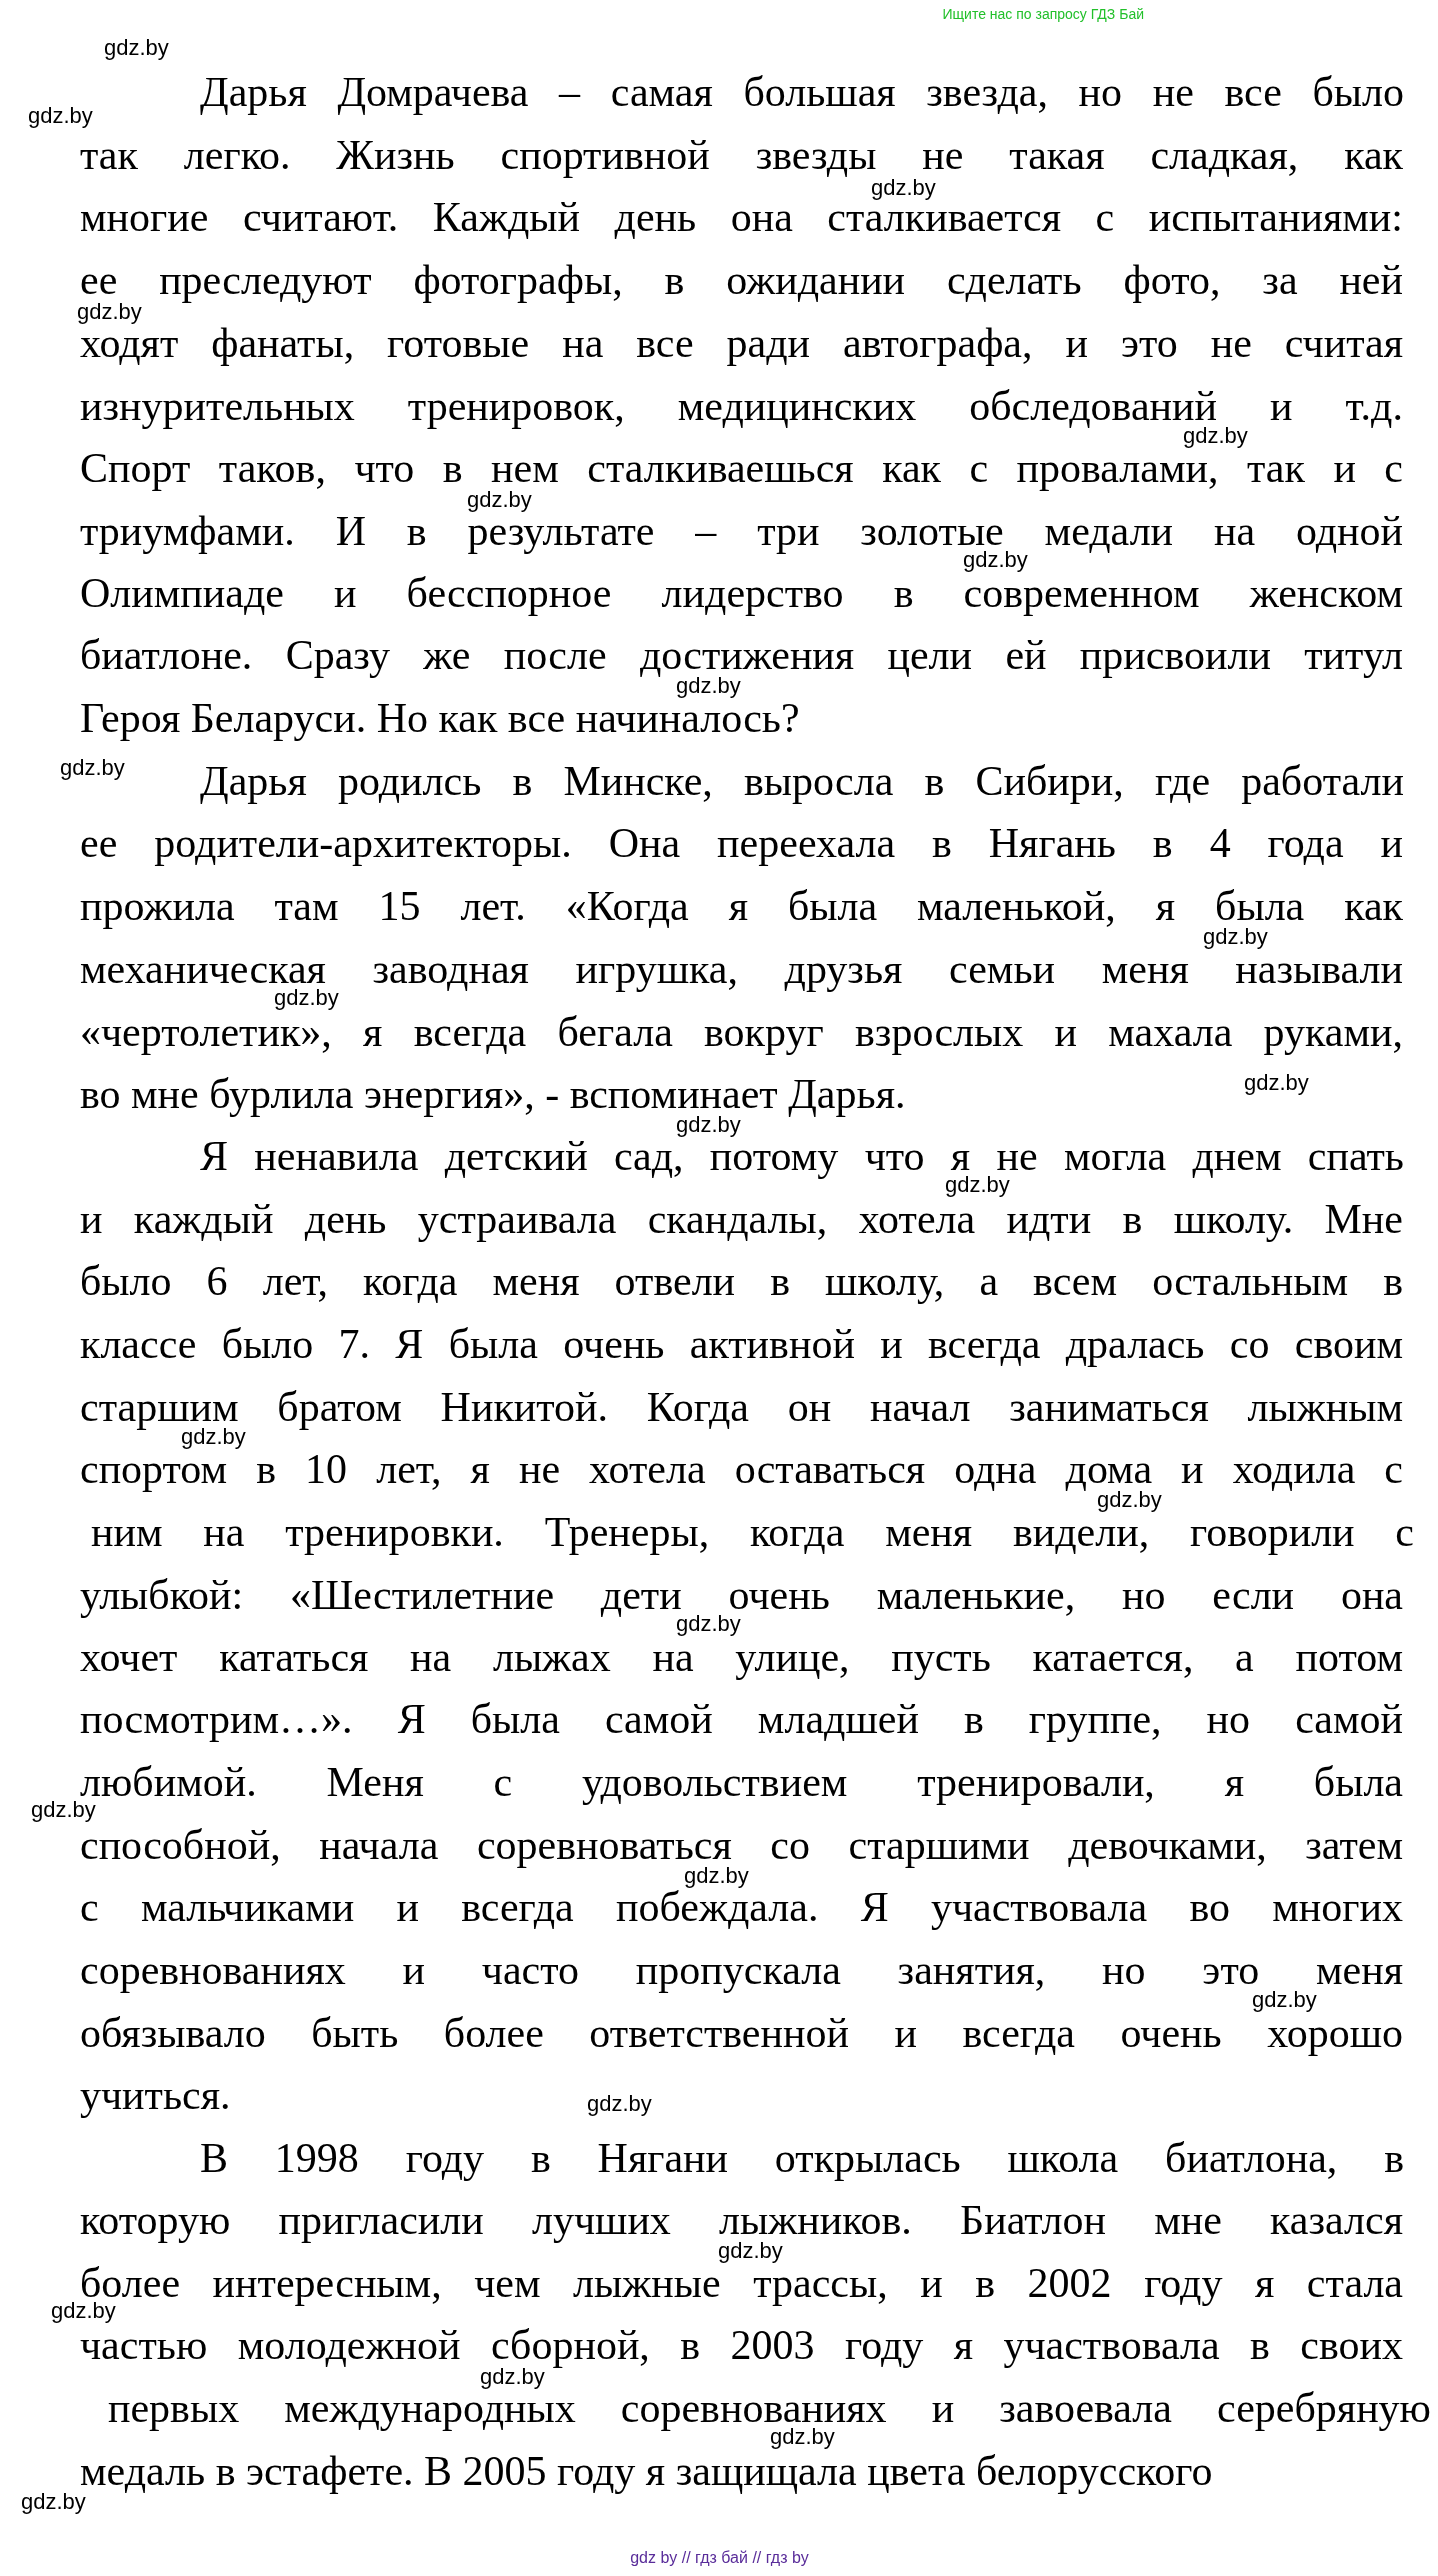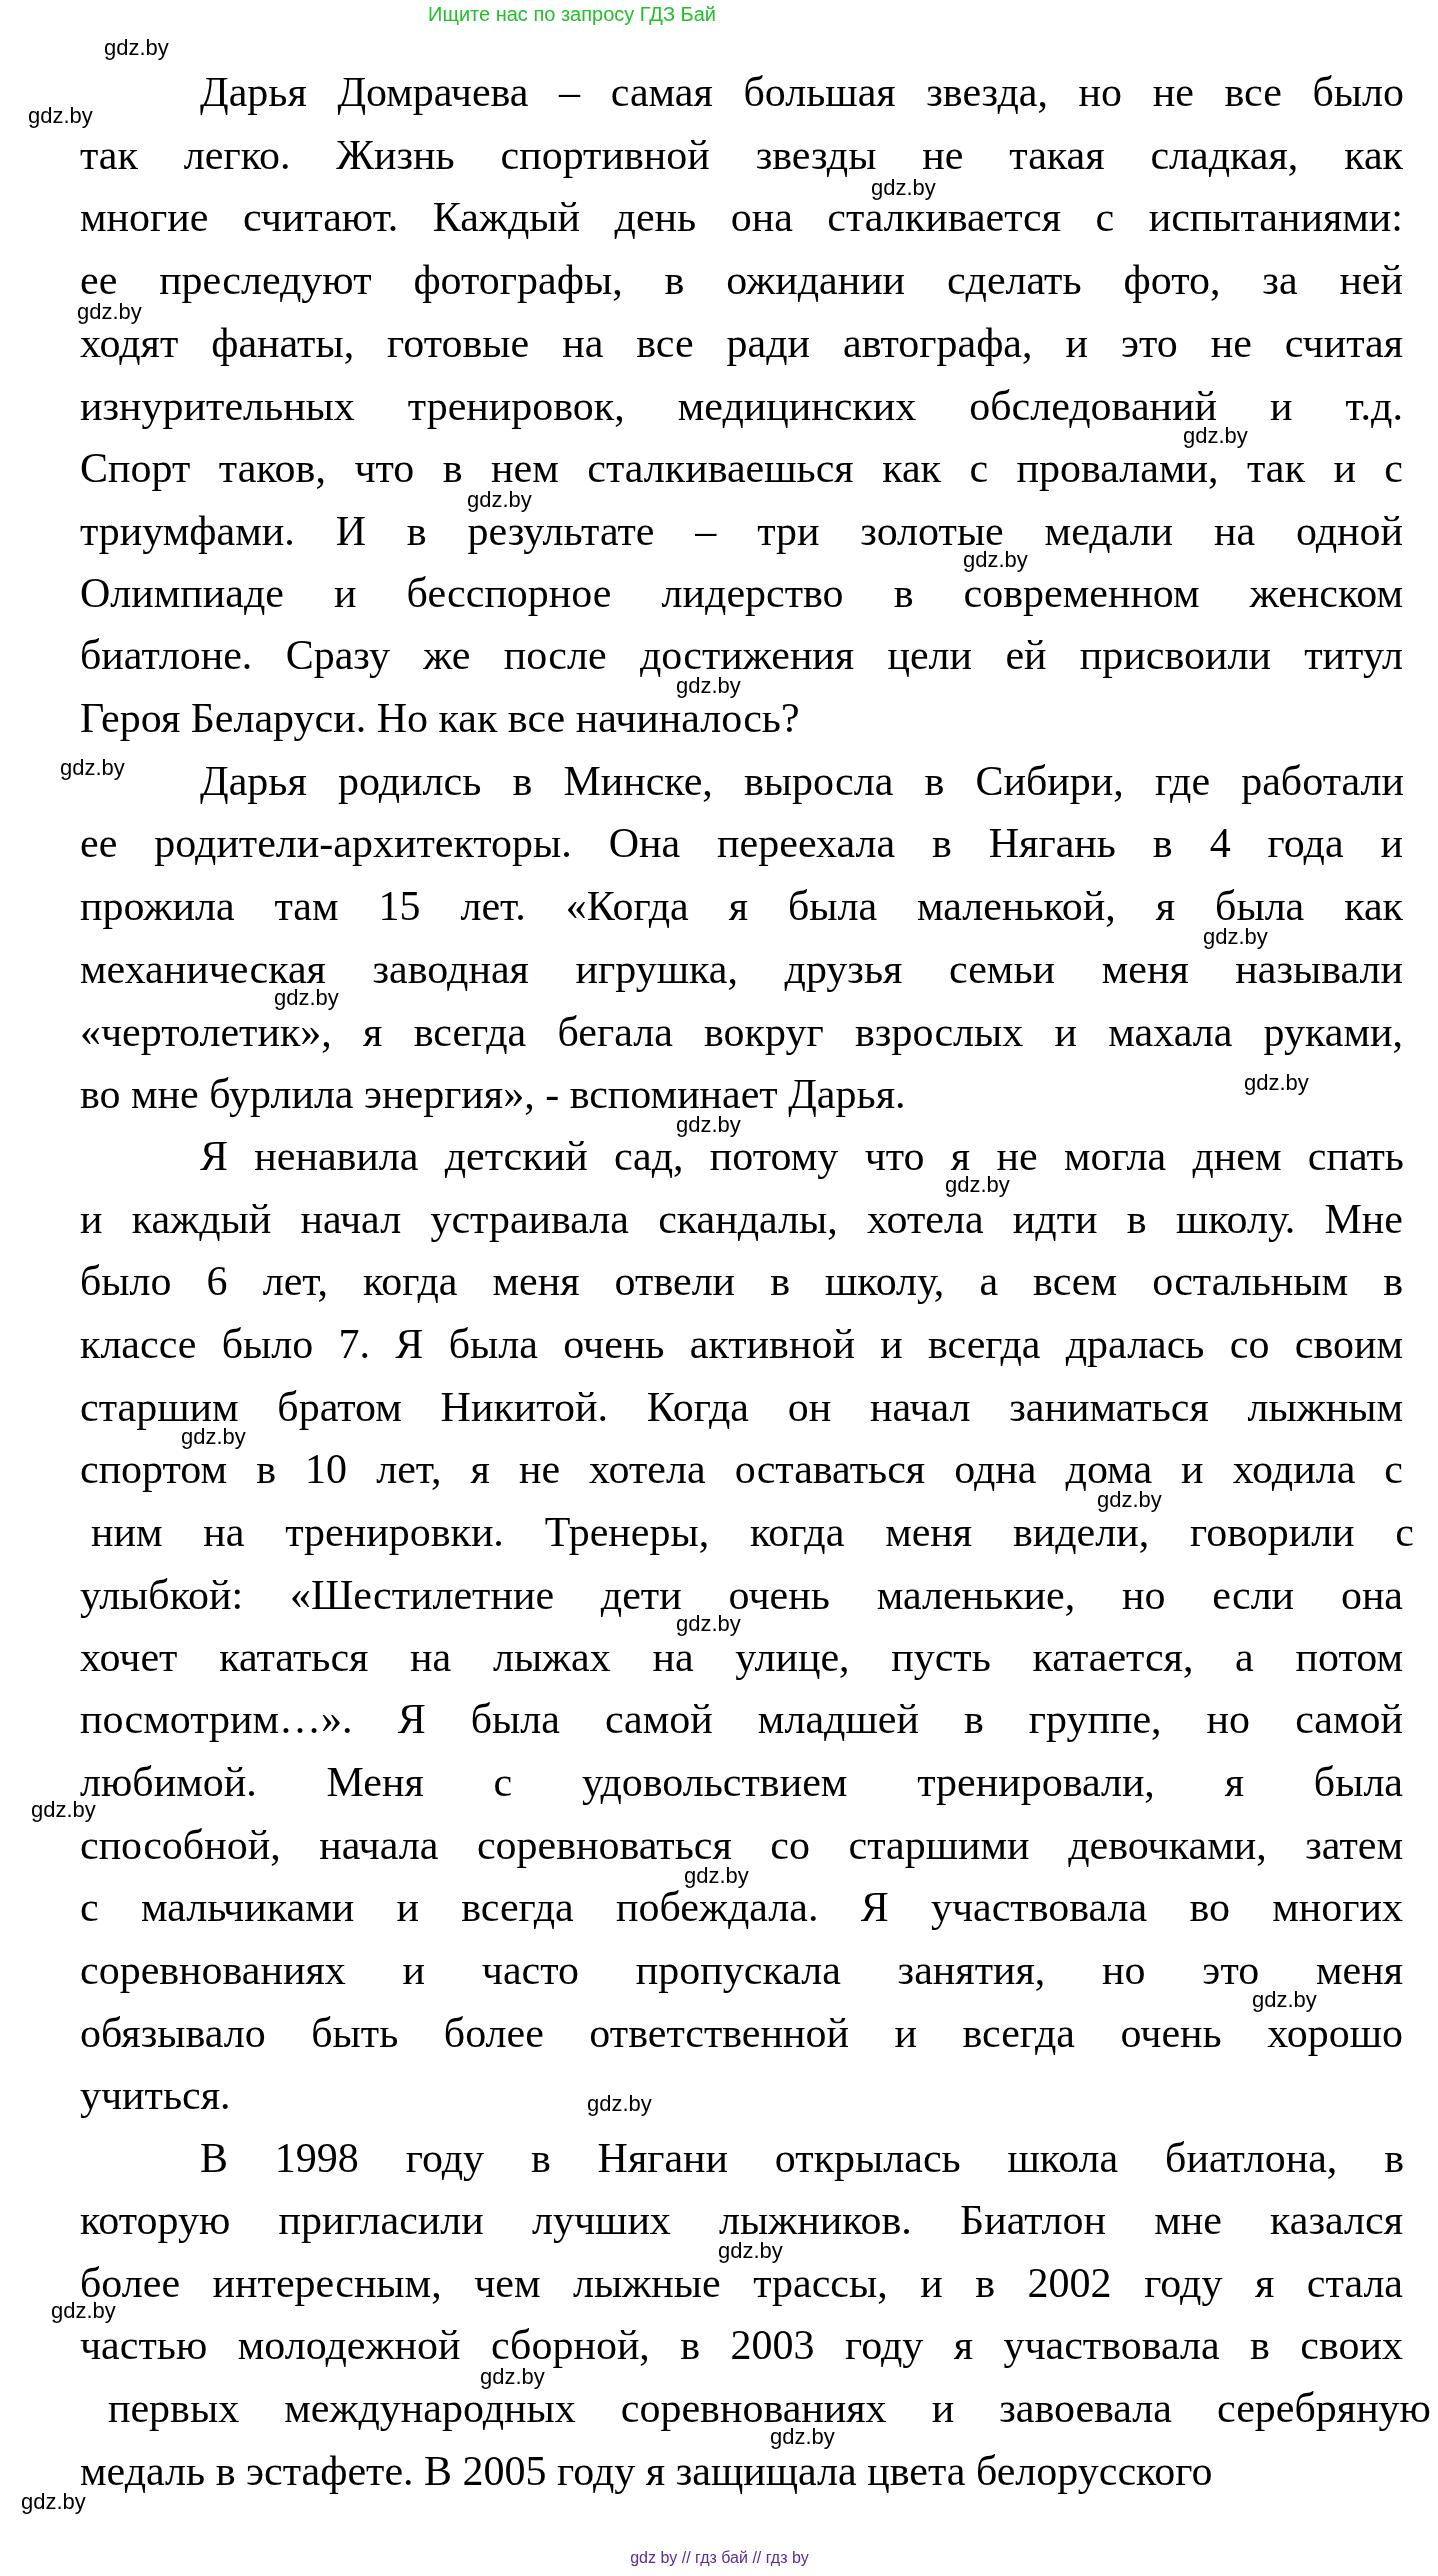--- a/index.html
+++ b/index.html
@@ -1,17 +1,17 @@
 <!DOCTYPE html>
 <html style="font-size:13px"><head>
 <meta charset="utf-8">
 <style>
   html,body{margin:0;padding:0;background:#fff;}
   body{width:1439px;height:2576px;position:relative;overflow:hidden;}
-  .header{position:absolute;top:0;left:0;width:1144px;text-align:center;font-family:"Liberation Sans",sans-serif;font-size:20px;line-height:28px;color:#22c02a;}
+  .header{position:absolute;top:0;left:0;width:1144px;text-align:right;font-family:"Liberation Sans",sans-serif;font-size:14px;line-height:28px;color:#22c02a;}
   .footer{position:absolute;top:2544px;left:0;width:1439px;text-align:center;font-family:"Liberation Sans",sans-serif;font-size:16px;line-height:28px;color:#5a2d9a;}
   .line{position:absolute;left:80px;width:1323px;height:57px;font-family:"Liberation Serif",serif;font-size:42px;line-height:57px;color:#000;text-align:justify;text-align-last:justify;white-space:nowrap;overflow:visible;}
   .line.indent{left:200px;width:1204px;}
   .line.last{text-align-last:left;}
   .wm{position:absolute;font-family:"Liberation Sans",sans-serif;font-size:22px;line-height:24.5px;color:#000;white-space:nowrap;}
 </style>
 </head>
 <body>
 
 <div class="header">Ищите нас по запросу ГДЗ Бай</div>
@@ -28,21 +28,21 @@
     <div class="line" style="top: 565px;">Олимпиаде и бесспорное лидерство в современном женском</div>
     <div class="line" style="top: 627px;">биатлоне. Сразу же после достижения цели ей присвоили титул</div>
     <div class="line last" style="top: 690px;">Героя Беларуси. Но как все начиналось?</div>
     <div class="line indent" style="top: 753px;">Дарья родилсь в Минске, выросла в Сибири, где работали</div>
     <div class="line" style="top: 815px;">ее родители-архитекторы. Она переехала в Нягань в 4 года и</div>
     <div class="line" style="top: 878px;">прожила там 15 лет. «Когда я была маленькой, я была как</div>
     <div class="line" style="top: 941px;">механическая заводная игрушка, друзья семьи меня называли</div>
     <div class="line" style="top: 1004px;">«чертолетик», я всегда бегала вокруг взрослых и махала руками,</div>
     <div class="line last" style="top: 1066px;">во мне бурлила энергия», - вспоминает Дарья.</div>
     <div class="line indent" style="top: 1128px;">Я ненавила детский сад, потому что я не могла днем спать</div>
-    <div class="line" style="top: 1191px;">и каждый начал устраивала скандалы, хотела идти в школу. Мне</div>
+    <div class="line" style="top: 1191px;">и каждый день устраивала скандалы, хотела идти в школу. Мне</div>
     <div class="line" style="top: 1253px;">было 6 лет, когда меня отвели в школу, а всем остальным в</div>
     <div class="line" style="top: 1316px;">классе было 7. Я была очень активной и всегда дралась со своим</div>
     <div class="line" style="top: 1379px;">старшим братом Никитой. Когда он начал заниматься лыжным</div>
     <div class="line" style="top: 1441px;">спортом в 10 лет, я не хотела оставаться одна дома и ходила с</div>
     <div class="line" style="top: 1504px; margin-left: 11px;">ним на тренировки. Тренеры, когда меня видели, говорили с</div>
     <div class="line" style="top: 1567px;">улыбкой: «Шестилетние дети очень маленькие, но если она</div>
     <div class="line" style="top: 1629px;">хочет кататься на лыжах на улице, пусть катается, а потом</div>
     <div class="line" style="top: 1691px;">посмотрим…». Я была самой младшей в группе, но самой</div>
     <div class="line" style="top: 1754px;">любимой. Меня с удовольствием тренировали, я была</div>
     <div class="line" style="top: 1817px;">способной, начала соревноваться со старшими девочками, затем</div>

